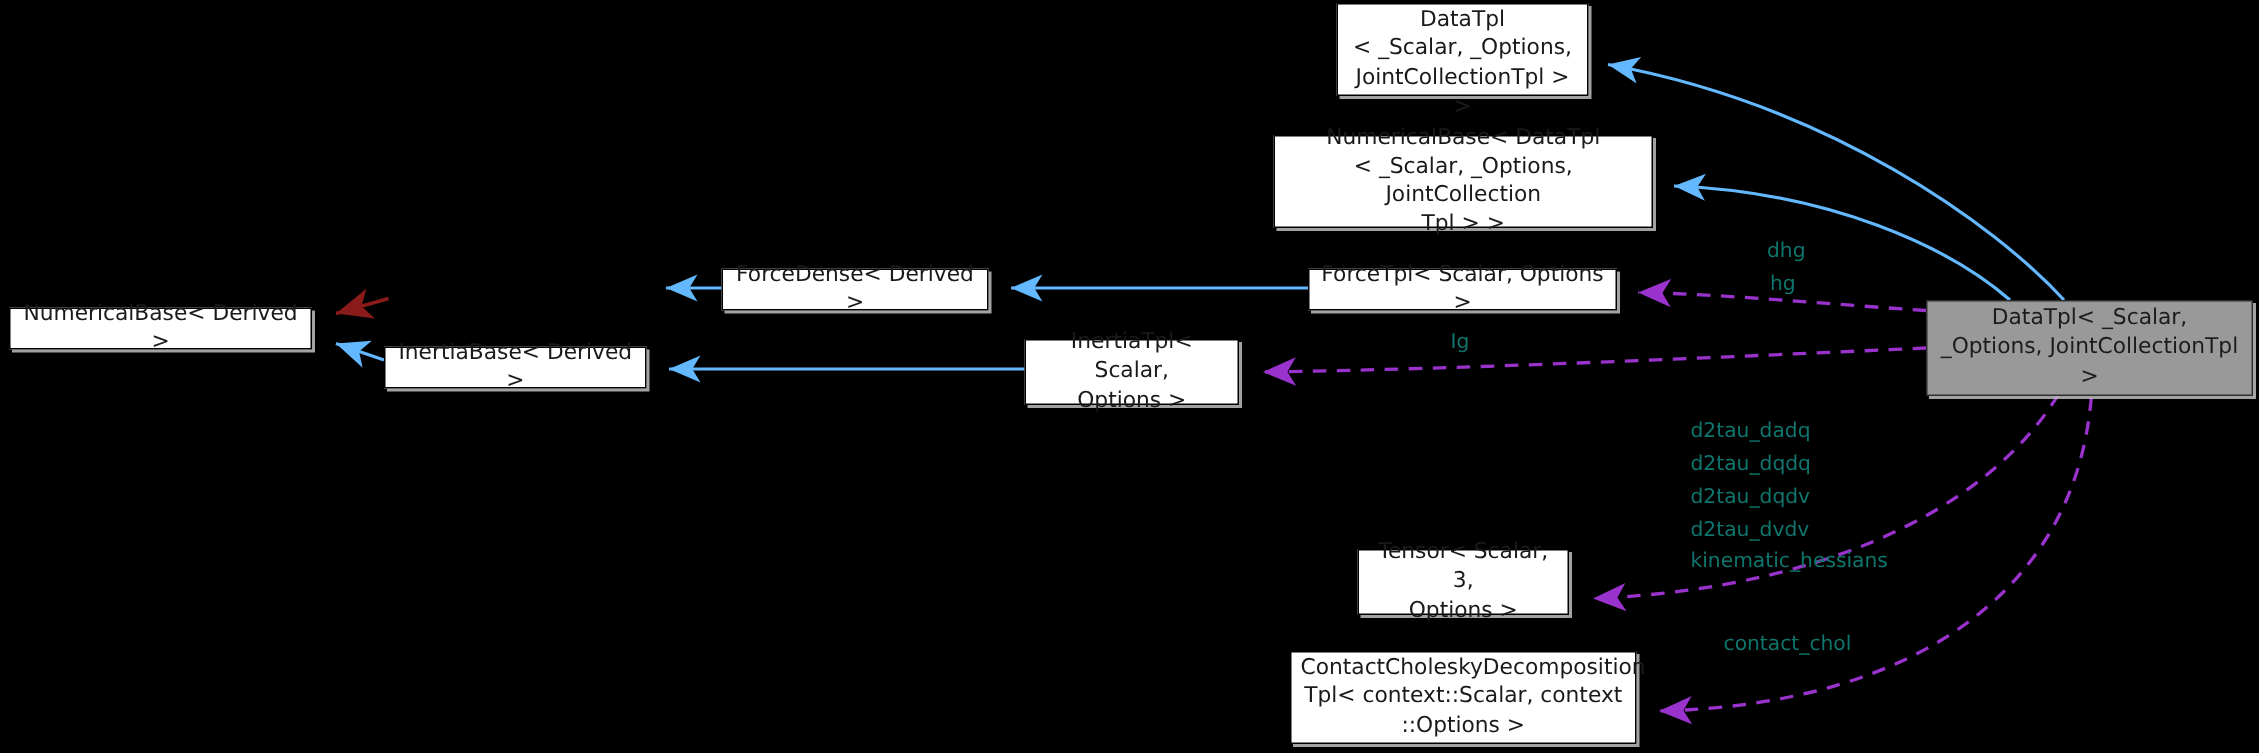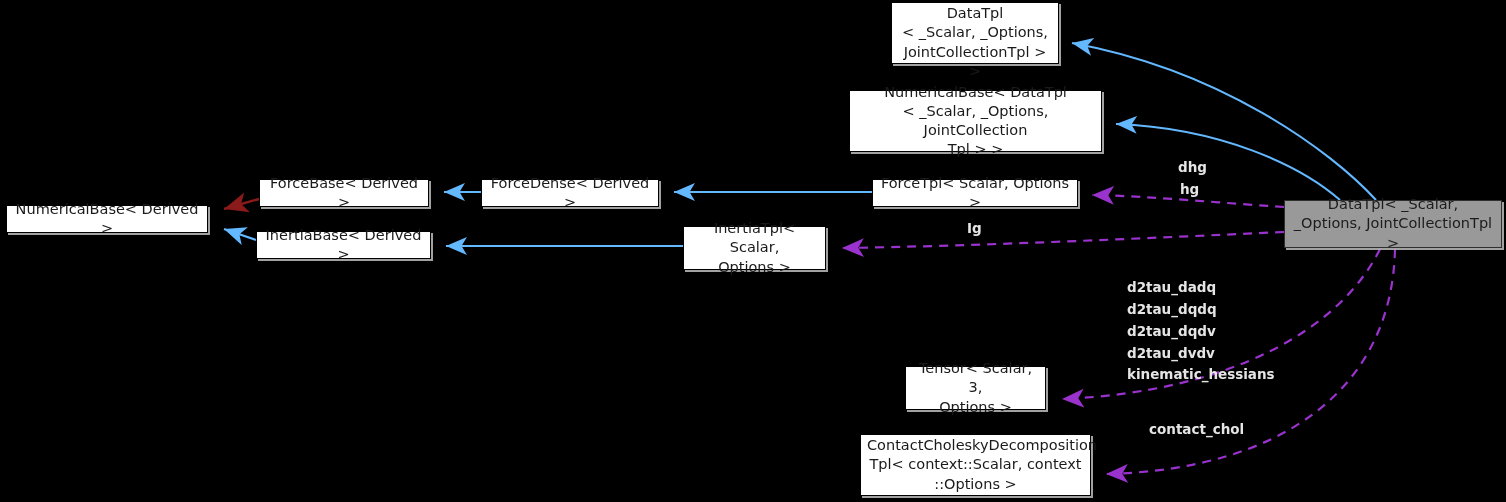--- a/index.html
+++ b/index.html
@@ -8,22 +8,22 @@
   svg.edges{position:absolute;left:0;top:0;width:1506px;height:502px;}
 
   .node{position:absolute;box-sizing:border-box;background:#ffffff;
         border:1px solid #000000;color:#1a1a1a;
         display:flex;align-items:center;justify-content:center;
         text-align:center;font-size:14.5px;line-height:1.32;
         padding:2px 6px;box-shadow:2px 2px 0 rgba(190,190,190,0.85);}
   .node.highlight{background:#999999;border-color:#2f2f2f;color:#1c1c1c;}
   .node span{display:block;width:100%;white-space:pre-line;}
 
-  .elabel{position:absolute;color:#e5e5e5;font-size:13.5px;
-          font-weight:bold;white-space:nowrap;line-height:1.0;}
+  .elabel{position:absolute;color:#0f766e;font-size:13.5px;
+          font-weight:normal;white-space:nowrap;line-height:1.0;}
   .elabel.stack{line-height:1.62;}
 </style>
 </head>
 <body>
 
 <div id="stage">
 
   <svg class="edges" viewBox="0 0 1506 502" xmlns="http://www.w3.org/2000/svg">
     <defs>
       <marker id="ahBlue" markerWidth="11" markerHeight="9" refX="10" refY="4.5" orient="auto">
@@ -69,23 +69,20 @@
   <div class="node" style="left:849px;top:90px;width:253px;height:62px;justify-content:center;">
     <span>NumericalBase&lt; DataTpl
 &lt; _Scalar, _Options, JointCollection
 Tpl &gt; &gt;</span>
   </div>
 
   <div class="node" style="left:6px;top:205px;width:202px;height:28px;">
     <span>NumericalBase&lt; Derived &gt;</span>
   </div>
 
-  <div class="node" style="left:259px;top:179px;width:170px;height:28px;">
-    <span>ForceBase&lt; Derived &gt;</span>
-  </div>
 
   <div class="node" style="left:481px;top:179px;width:178px;height:28px;">
     <span>ForceDense&lt; Derived &gt;</span>
   </div>
 
   <div class="node" style="left:256px;top:231px;width:175px;height:28px;">
     <span>InertiaBase&lt; Derived &gt;</span>
   </div>
 
   <div class="node" style="left:683px;top:226px;width:143px;height:44px;">
@@ -101,21 +98,21 @@
     <span>Tensor&lt; Scalar, 3,
 Options &gt;</span>
   </div>
 
   <div class="node" style="left:860px;top:434px;width:231px;height:62px;">
     <span>ContactCholeskyDecomposition
 Tpl&lt; context::Scalar, context
 ::Options &gt;</span>
   </div>
 
-  <div class="node highlight" style="left:1284px;top:200px;width:218px;height:48px;">
+  <div class="node highlight" style="left:1284px;top:200px;width:218px;height:64px;">
     <span>DataTpl&lt; _Scalar,
 _Options, JointCollectionTpl &gt;</span>
   </div>
 
   <div class="elabel" style="left:1178px;top:161px;">dhg</div>
 
   <div class="elabel" style="left:1180px;top:183px;">hg</div>
 
   <div class="elabel" style="left:967px;top:222px;">Ig</div>
 

